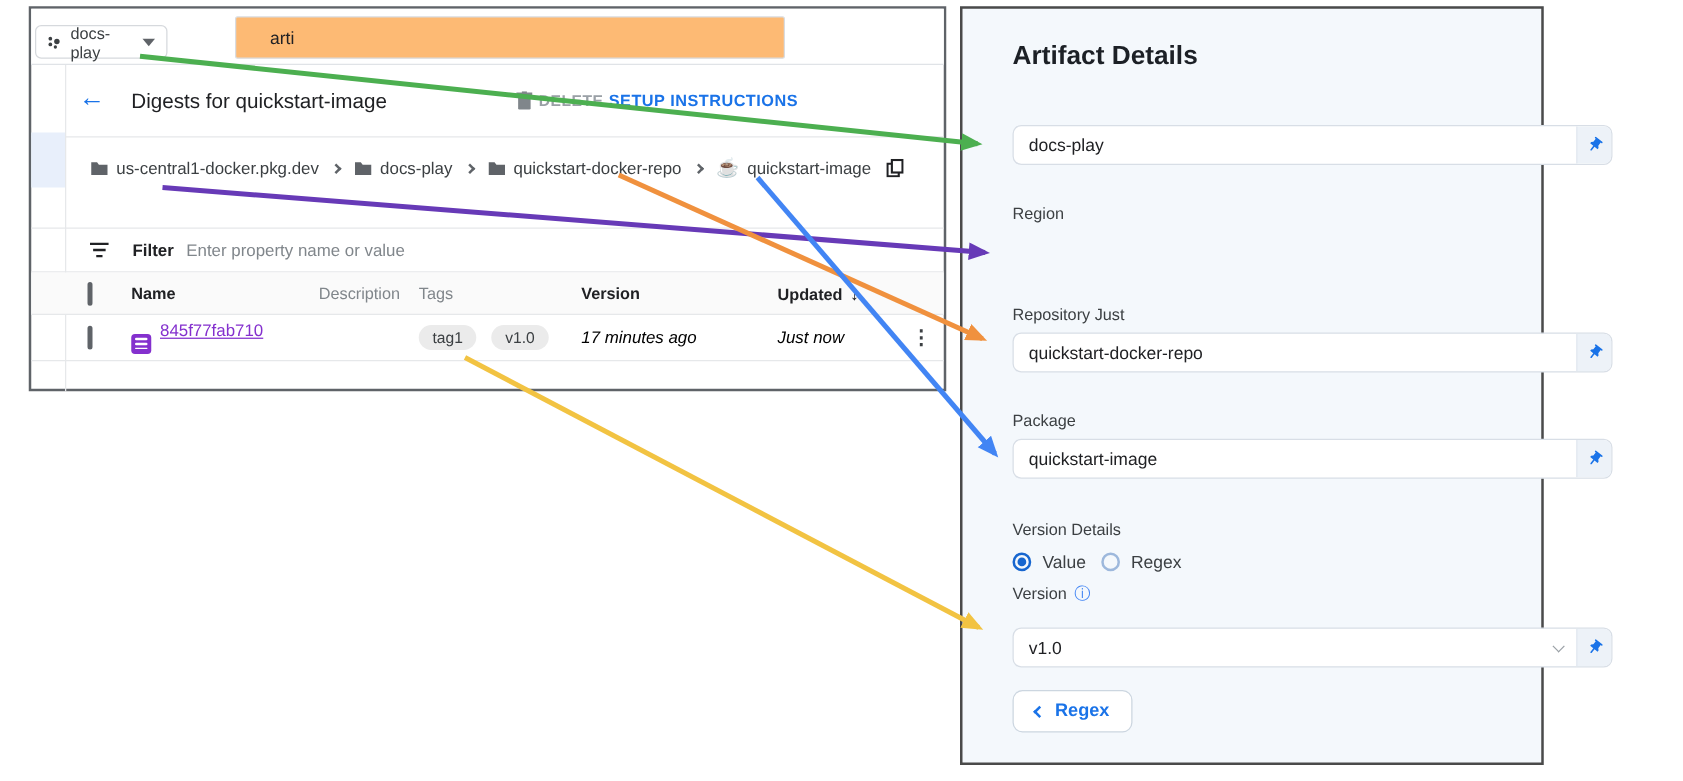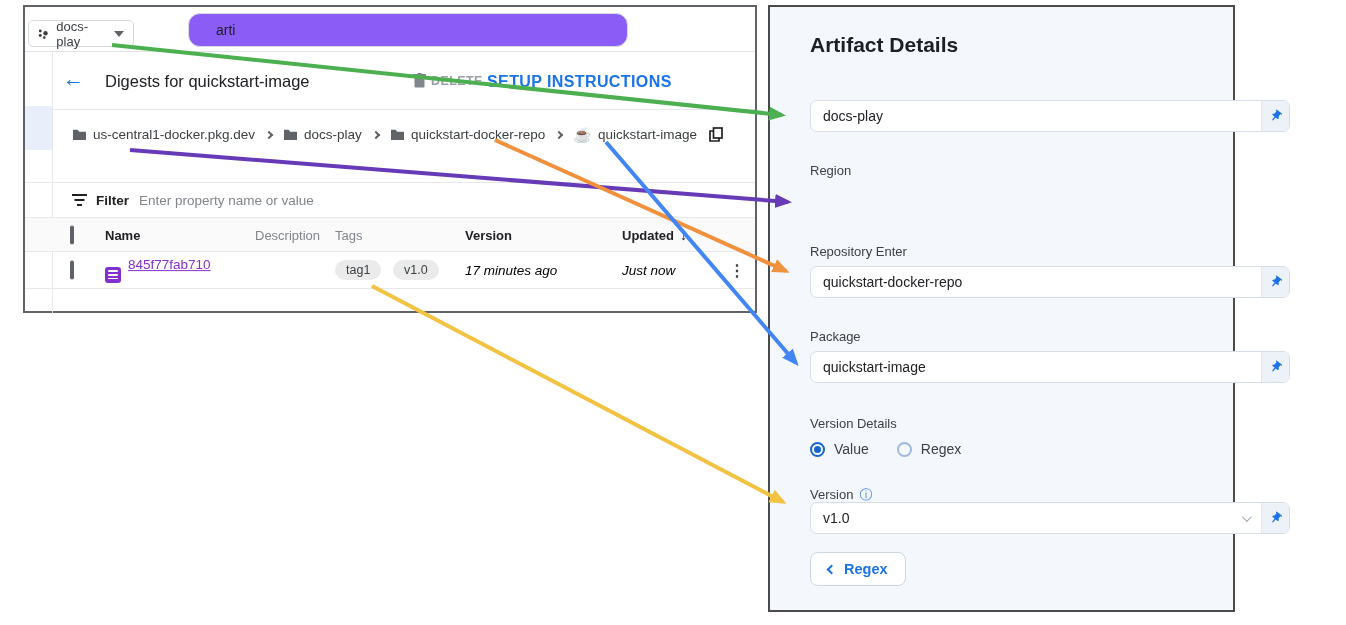--- a/index.html
+++ b/index.html
@@ -11,48 +11,48 @@
           border: 2px solid #5f6368; background: #fff; }
   .topbar { position: absolute; left: 0; top: 0; width: 100%; height: 45px;
             border-bottom: 1px solid #e0e3e7; background: #fff; }
   .proj-btn { position: absolute; left: 3px; top: 13px; width: 106px; height: 27px;
               border: 1px solid #d6d9dd; border-radius: 5px; background: #fff;
               display: flex; align-items: center; gap: 7px; padding: 0 9px; cursor: pointer; }
   .proj-btn .lbl { font-size: 13px; color: #3c4043; }
   .caret-down { width: 0; height: 0; border-left: 5px solid transparent; border-right: 5px solid transparent;
                 border-top: 6px solid #5f6368; margin-left: 2px; }
   .searchbox { position: absolute; left: 163px; top: 6px; width: 440px; height: 34px;
-               background: #8b5cf6; border: 1px solid #d9dce0; border-radius: 12px; }
+               background: #fdba74; border: 1px solid #d9dce0; border-radius: 2px; }
   .searchbox input { width: 100%; height: 100%; border: none; background: transparent; outline: none;
                      font-size: 14px; color: #202124; padding-left: 27px; font-family: inherit; }
 
   .hdr-row { position: absolute; left: 0; top: 45px; width: 100%; height: 58px;
              border-bottom: 1px solid #e6e8ea; }
   .back-arrow { position: absolute; left: 38px; top: 16px; color: #1a73e8; font-size: 21px;
                 line-height: 21px; cursor: pointer; }
   .page-title { position: absolute; left: 80px; top: 20px; font-size: 16.5px; color: #202124; }
   .act-delete { position: absolute; left: 388px; top: 21px; display: flex; align-items: center; gap: 5px;
                 font-size: 12.5px; font-weight: bold; letter-spacing: .4px; color: #9aa0a6; }
-  .act-setup { position: absolute; left: 462px; top: 21px; font-size: 16px; font-weight: bold;
+  .act-setup { position: absolute; left: 462px; top: 21px; font-size: 13px; font-weight: bold;
                letter-spacing: .4px; color: #1a73e8; cursor: pointer; }
 
   .crumb-row { position: absolute; left: 0; top: 103px; width: 100%; height: 73px;
                border-bottom: 1px solid #e6e8ea; }
   .crumbs { position: absolute; left: 47px; top: 17px; display: flex; align-items: center; gap: 8px; }
   .crumb { display: flex; align-items: center; gap: 6px; font-size: 13.5px; color: #3c4043; }
   .sep { width: 6px; height: 6px; border-right: 2px solid #5f6368; border-bottom: 2px solid #5f6368;
          transform: rotate(-45deg); margin: 0 3px; }
   .pot { font-size: 15px; color: #202124; line-height: 15px; }
 
   .sidebar-line { position: absolute; left: 27px; top: 45px; width: 1px; height: 261px; background: #e6e8ea; }
   .sidebar-hl { position: absolute; left: 0; top: 99px; width: 27px; height: 44px; background: #e8effb; }
 
   .filter-row { position: absolute; left: 0; top: 176px; width: 100%; height: 35px;
                 border-bottom: 1px solid #e6e8ea; display: flex; align-items: center; padding-left: 47px; }
-  .filter-lbl { font-size: 13.5px; font-weight: bold; color: #202124; margin: 0 10px 0 9px; }
+  .filter-lbl { font-size: 13.5px; font-weight: bold; color: #202124; margin: 0 10px 0 19px; }
   .filter-row input { border: none; outline: none; background: transparent; font-size: 13.5px;
                       color: #202124; width: 300px; font-family: inherit; }
   .filter-row input::placeholder { color: #80868b; }
 
   .thead { position: absolute; left: 0; top: 211px; width: 100%; height: 34px; background: #fafafa;
            border-bottom: 1px solid #e6e8ea; font-size: 13px; }
   .trow { position: absolute; left: 0; top: 245px; width: 100%; height: 37px;
           border-bottom: 1px solid #e6e8ea; font-size: 13.5px; }
   .cell { position: absolute; top: 50%; transform: translateY(-50%); white-space: nowrap; }
   .c-check { left: 45px; } .c-name { left: 80px; } .c-desc { left: 230px; } .c-tags { left: 310px; }
@@ -77,21 +77,21 @@
   .igroup { position: absolute; left: 40px; width: 480px; height: 32px; display: flex;
             border: 1px solid #d8dee6; border-radius: 7px; background: #fff; overflow: hidden; }
   .igroup input { flex: 1; min-width: 0; border: none; outline: none; background: transparent;
                   font-size: 14px; color: #202124; padding: 0 12px; font-family: inherit; }
   .in-icons { display: flex; align-items: center; gap: 12px; padding-right: 12px; }
   .clear-ic { font-size: 15px; color: #9aa0a6; line-height: 15px; cursor: pointer; }
   .chev-down { width: 7px; height: 7px; border-right: 1.8px solid #9aa0a6; border-bottom: 1.8px solid #9aa0a6;
                transform: rotate(45deg) translateY(-2px); cursor: pointer; }
   .pin-cell { width: 28px; background: #edf2f8; border-left: 1px solid #e2e8ef;
               display: flex; align-items: center; justify-content: center; cursor: pointer; }
-  .radio-row { position: absolute; left: 40px; display: flex; align-items: center; gap: 28px; justify-content: flex-end; }
+  .radio-row { position: absolute; left: 40px; display: flex; align-items: center; gap: 12px; justify-content: flex-end; }
   .radio-opt { display: flex; align-items: center; gap: 9px; font-size: 14px; color: #3c4043; cursor: pointer; }
   .radio { width: 15px; height: 15px; border-radius: 50%; border: 2px solid #1766cf;
            display: flex; align-items: center; justify-content: center; }
   .radio.sel::after { content: ""; width: 7px; height: 7px; border-radius: 50%; background: #1766cf; }
   .radio.unsel { border-color: #9db8dc; }
   .info-ic { color: #4285f4; font-size: 13px; margin-left: 6px; }
   .btn-row { position: absolute; left: 40px; display: flex; gap: 16px; }
   .btn { height: 34px; border-radius: 8px; display: flex; align-items: center; gap: 9px;
          font-size: 14.5px; font-weight: bold; padding: 0 17px; cursor: pointer; }
   .btn-back { background: #fff; border: 1px solid #ccd6e0; color: #1a73e8; }
@@ -225,21 +225,21 @@
       <input value="docs-play" style="">
       <span class="pin-cell">
         <svg width="15" height="15" viewBox="0 0 24 24">
           <path transform="rotate(38 12 12)" fill="#1a73e8" d="M16 9V4h1a1 1 0 0 0 0-2H7a1 1 0 0 0 0 2h1v5l-2 2v2h5v6l1 1 1-1v-6h5v-2l-2-2z"></path>
         </svg>
       </span>
     </div>
 
     <div class="f-label" style="top:156px">Region</div>
 
-    <div class="f-label" style="top:237px">Repository Enter</div>
+    <div class="f-label" style="top:237px">Repository Just</div>
     <div class="igroup" style="top:259px">
       <input value="quickstart-docker-repo" style="">
       <span class="pin-cell">
         <svg width="15" height="15" viewBox="0 0 24 24">
           <path transform="rotate(38 12 12)" fill="#1a73e8" d="M16 9V4h1a1 1 0 0 0 0-2H7a1 1 0 0 0 0 2h1v5l-2 2v2h5v6l1 1 1-1v-6h5v-2l-2-2z"></path>
         </svg>
       </span>
     </div>
 
     <div class="f-label" style="top:322px">Package</div>
@@ -257,21 +257,21 @@
       <span class="radio-opt">
         <span class="radio sel"></span>
         <span>Value</span>
       </span>
       <span class="radio-opt">
         <span class="radio unsel"></span>
         <span>Regex</span>
       </span>
     </div>
 
-    <div class="f-label" style="top:479px">
+    <div class="f-label" style="top:459px">
       <span>Version</span><span class="info-ic">ⓘ</span>
     </div>
     <div class="igroup" style="top:495px">
       <input value="v1.0" style="">
       <span class="in-icons">
         <span class="chev-down"></span>
       </span>
       <span class="pin-cell">
         <svg width="15" height="15" viewBox="0 0 24 24">
           <path transform="rotate(38 12 12)" fill="#1a73e8" d="M16 9V4h1a1 1 0 0 0 0-2H7a1 1 0 0 0 0 2h1v5l-2 2v2h5v6l1 1 1-1v-6h5v-2l-2-2z"></path>

